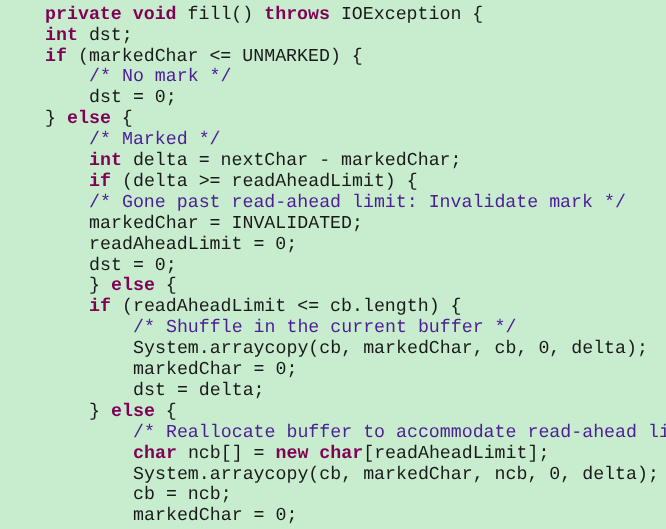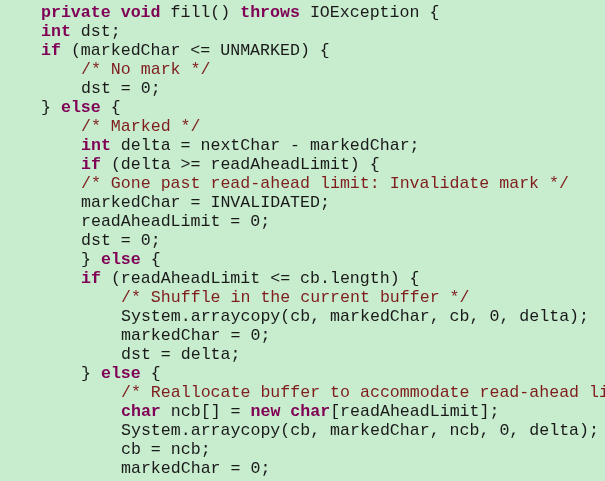--- a/index.html
+++ b/index.html
@@ -15,19 +15,19 @@
       font-size: 16.6px;
       color: #1a1a1a;
       white-space: pre;
     }
     .line {
       position: absolute; left: 0;
       height: 19px; line-height: 19px;
       white-space: pre;
     }
     .kw { color: #7f0055; font-weight: bold; }
-    .cm { color: #7f1d1d; }
+    .cm { color: #4c1d95; }
     .tx { color: #1a1a1a; }
   </style>
 </head>
 <body>
 
 <div class="code" id="code"><div class="line" style="top: 3px; left: 41px;"><span class="kw">private</span><span class="tx"> </span><span class="kw">void</span><span class="tx"> fill() </span><span class="kw">throws</span><span class="tx"> IOException {</span></div><div class="line" style="top: 22px; left: 41px;"><span class="kw">int</span><span class="tx"> dst;</span></div><div class="line" style="top: 41px; left: 41px;"><span class="kw">if</span><span class="tx"> (markedChar &lt;= UNMARKED) {</span></div><div class="line" style="top: 60px; left: 81px;"><span class="cm">/* No mark */</span></div><div class="line" style="top: 79px; left: 81px;"><span class="tx">dst = 0;</span></div><div class="line" style="top: 98px; left: 41px;"><span class="tx">} </span><span class="kw">else</span><span class="tx"> {</span></div><div class="line" style="top: 117px; left: 81px;"><span class="cm">/* Marked */</span></div><div class="line" style="top: 136px; left: 81px;"><span class="kw">int</span><span class="tx"> delta = nextChar - markedChar;</span></div><div class="line" style="top: 155px; left: 81px;"><span class="kw">if</span><span class="tx"> (delta &gt;= readAheadLimit) {</span></div><div class="line" style="top: 174px; left: 81px;"><span class="cm">/* Gone past read-ahead limit: Invalidate mark */</span></div><div class="line" style="top: 193px; left: 81px;"><span class="tx">markedChar = INVALIDATED;</span></div><div class="line" style="top: 212px; left: 81px;"><span class="tx">readAheadLimit = 0;</span></div><div class="line" style="top: 231px; left: 81px;"><span class="tx">dst = 0;</span></div><div class="line" style="top: 250px; left: 81px;"><span class="tx">} </span><span class="kw">else</span><span class="tx"> {</span></div><div class="line" style="top: 269px; left: 81px;"><span class="kw">if</span><span class="tx"> (readAheadLimit &lt;= cb.length) {</span></div><div class="line" style="top: 288px; left: 121px;"><span class="cm">/* Shuffle in the current buffer */</span></div><div class="line" style="top: 307px; left: 121px;"><span class="tx">System.arraycopy(cb, markedChar, cb, 0, delta);</span></div><div class="line" style="top: 326px; left: 121px;"><span class="tx">markedChar = 0;</span></div><div class="line" style="top: 345px; left: 121px;"><span class="tx">dst = delta;</span></div><div class="line" style="top: 364px; left: 81px;"><span class="tx">} </span><span class="kw">else</span><span class="tx"> {</span></div><div class="line" style="top: 383px; left: 121px;"><span class="cm">/* Reallocate buffer to accommodate read-ahead li</span></div><div class="line" style="top: 402px; left: 121px;"><span class="kw">char</span><span class="tx"> ncb[] = </span><span class="kw">new</span><span class="tx"> </span><span class="kw">char</span><span class="tx">[readAheadLimit];</span></div><div class="line" style="top: 421px; left: 121px;"><span class="tx">System.arraycopy(cb, markedChar, ncb, 0, delta);</span></div><div class="line" style="top: 440px; left: 121px;"><span class="tx">cb = ncb;</span></div><div class="line" style="top: 459px; left: 121px;"><span class="tx">markedChar = 0;</span></div></div>
 
 </body></html>

